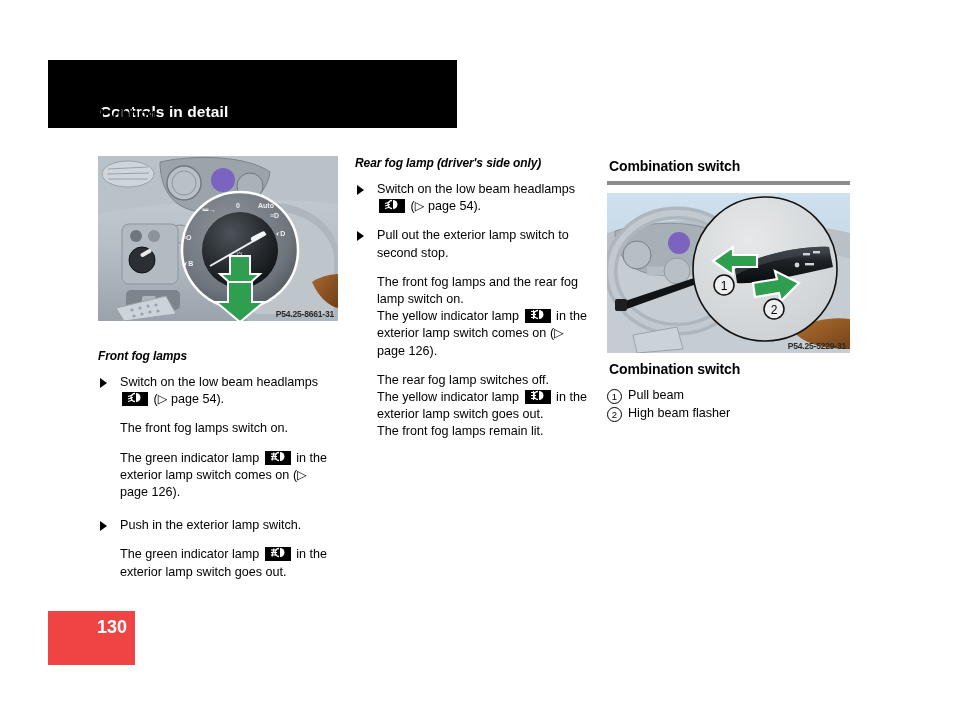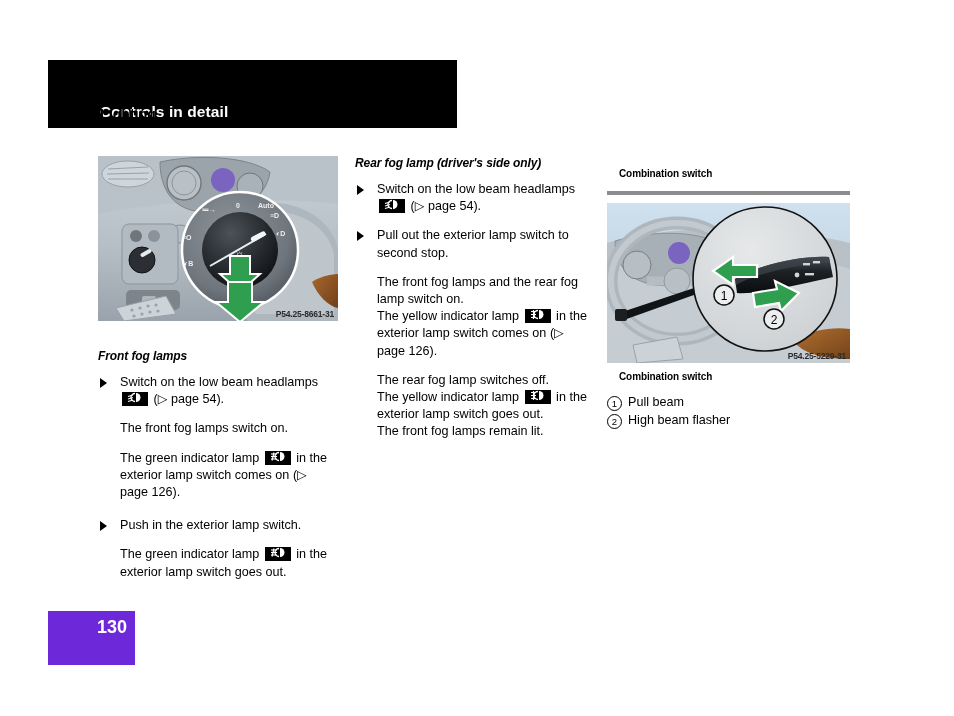--- a/index.html
+++ b/index.html
@@ -84,23 +84,23 @@
 
   
   .sub-head-italic {
     font-size: 12px;
     font-weight: bold;
     font-style: italic;
     margin: 0 0 11px 0;
     letter-spacing: -0.1px;
   }
   .sub-head {
-    font-size: 10px;
+    font-size: 14px;
     font-weight: bold;
-    margin: 12px;
+    margin: 2px;
     letter-spacing: -0.1px;
   }
   .rule {
     width: 243px;
     height: 4px;
     background: #8c8c8c;
     margin: 7px 0 8px 0;
   }
 
   
@@ -169,21 +169,21 @@
     top: 1px;
   }
 
   
   .page-box {
     position: absolute;
     left: 48px;
     top: 611px;
     width: 87px;
     height: 54px;
-    background: #6d28d9;
+    background: #ef4444;
   }
   .page-num {
     position: absolute;
     right: 8px;
     top: 6px;
     font-size: 18px;
     font-weight: bold;
     color: #ffffff;
   }
 </style>

